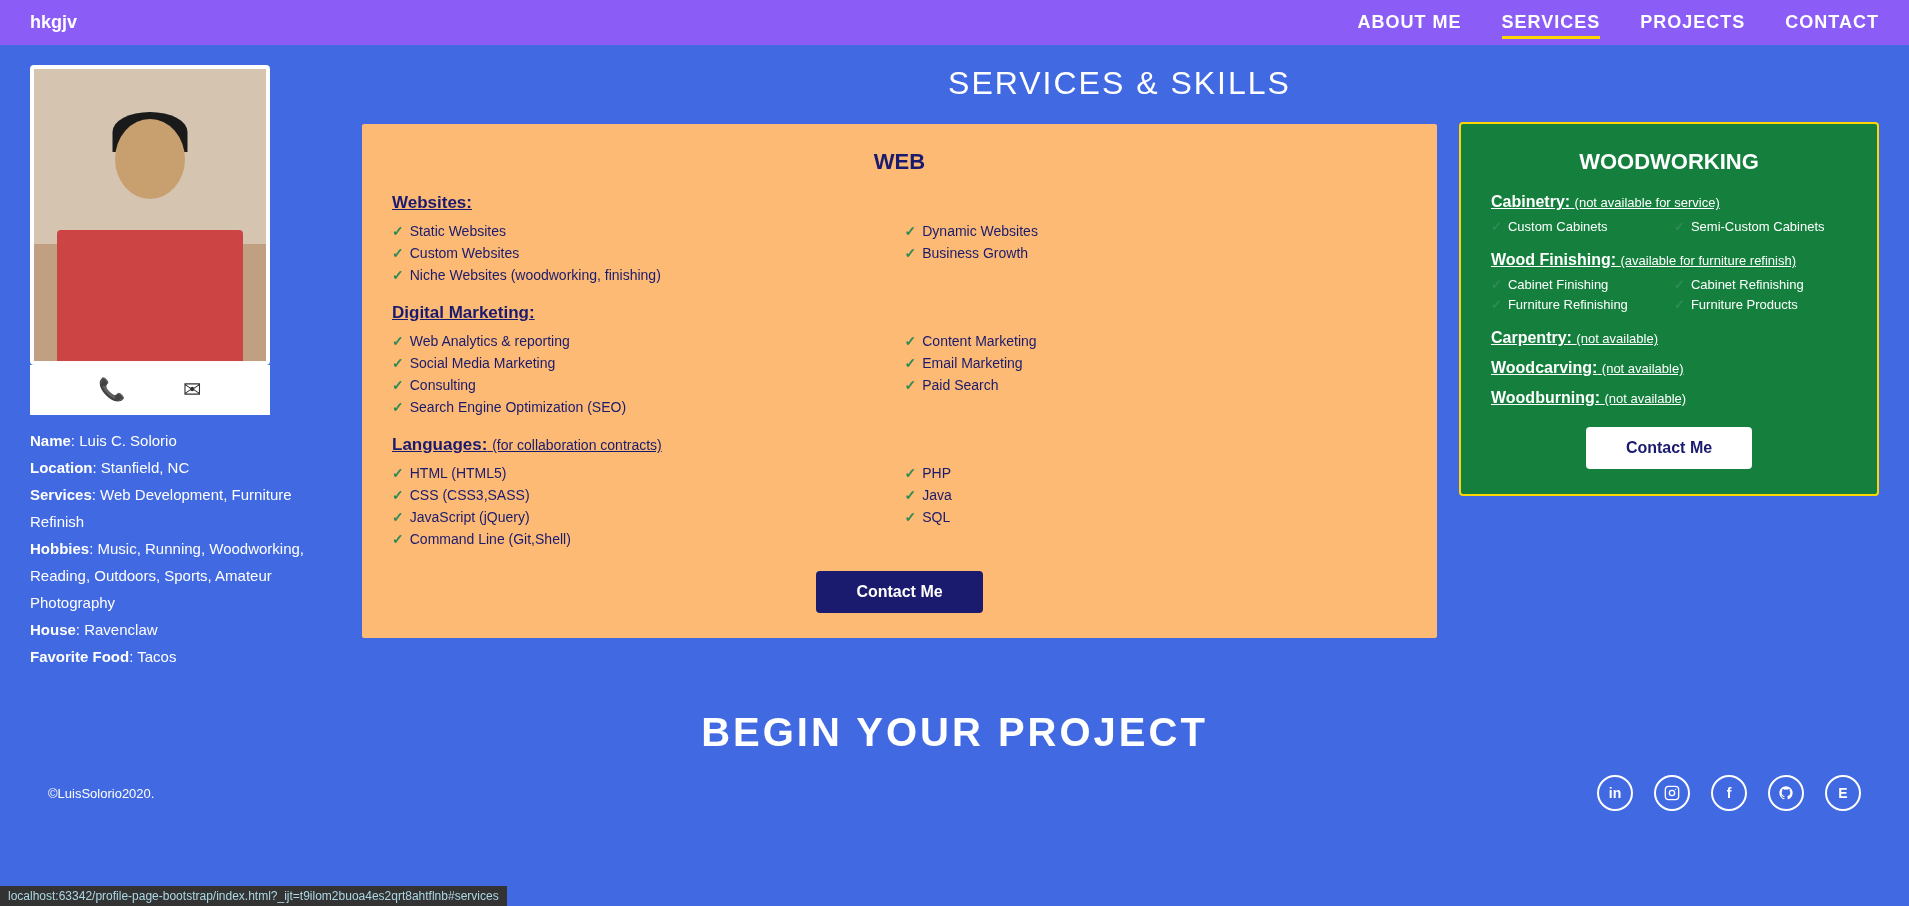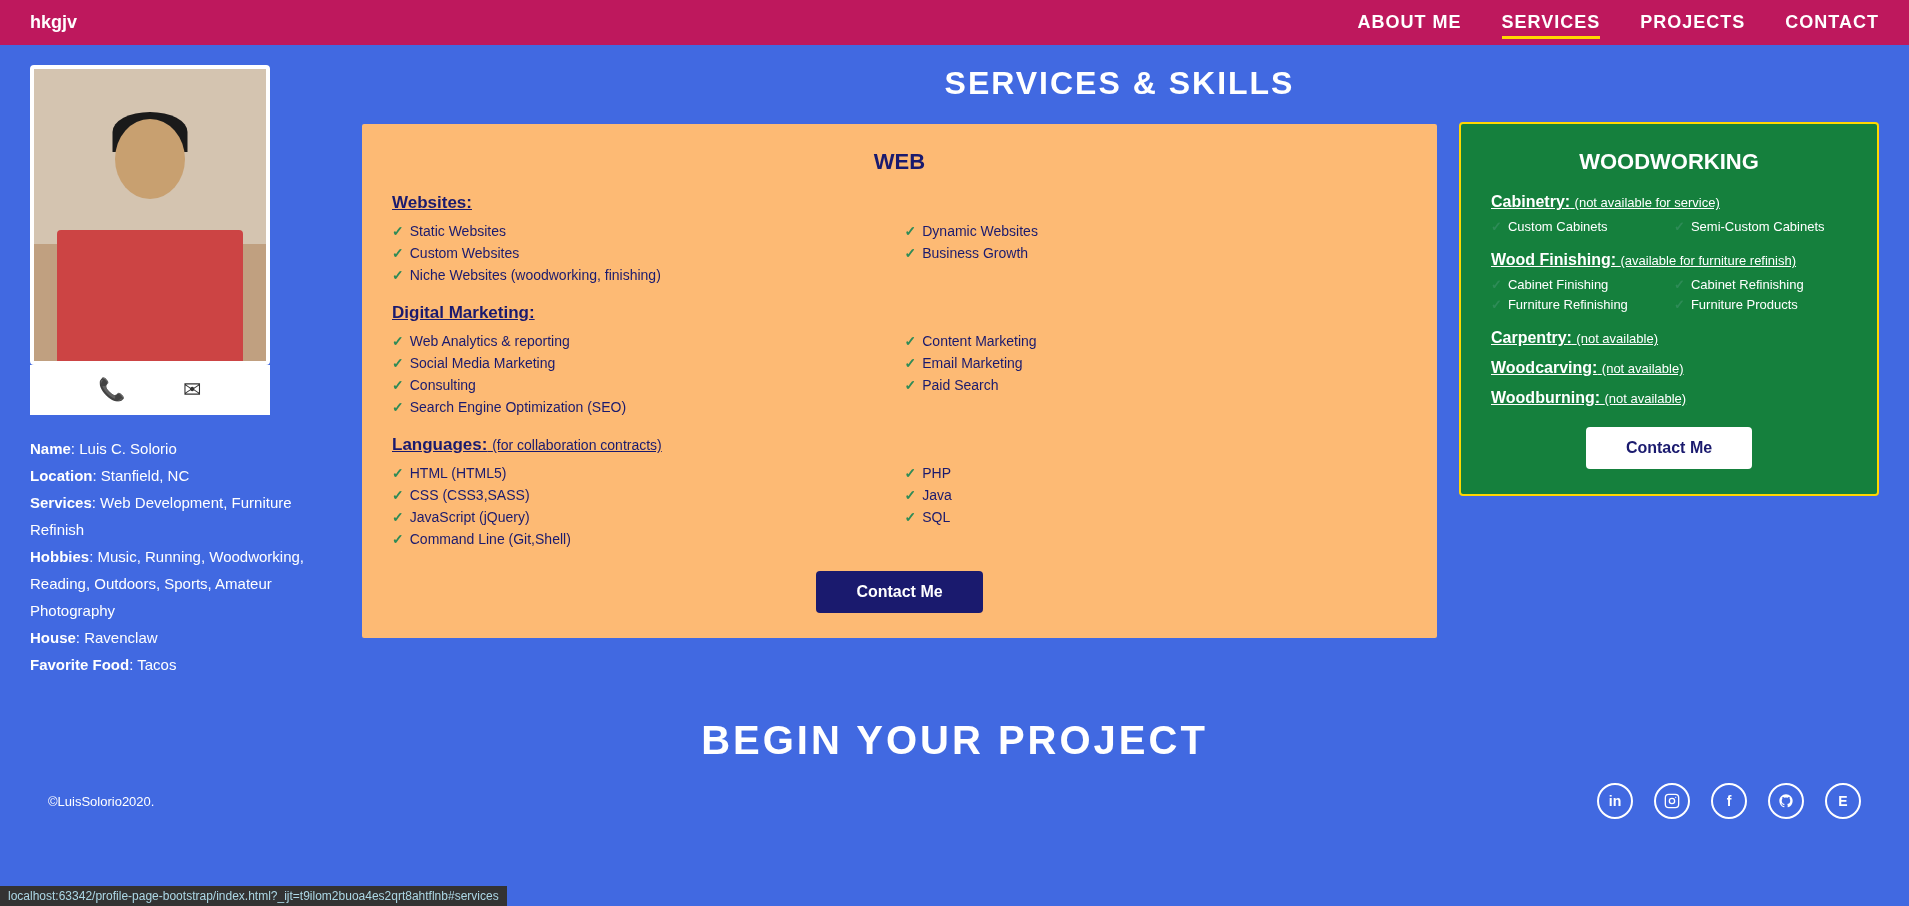--- a/index.html
+++ b/index.html
@@ -10,21 +10,21 @@
       min-height: 906px;
       overflow-x: hidden;
     }
 
     
     nav {
       display: flex;
       justify-content: space-between;
       align-items: center;
       padding: 12px 30px;
-      background-color: #be185d;
+      background-color: #8b5cf6;
     }
     .nav-logo {
       font-size: 18px;
       font-weight: bold;
       color: white;
     }
     .nav-links {
       display: flex;
       gap: 40px;
       list-style: none;
@@ -118,37 +118,37 @@
       background: white;
       width: 240px;
     }
     .contact-icon {
       color: #333;
       font-size: 22px;
       cursor: pointer;
     }
 
     .profile-info {
-      margin-top: 20px;
+      margin-top: 12px;
       font-size: 15px;
       line-height: 1.8;
     }
     .profile-info .label {
       font-weight: bold;
       color: white;
     }
 
     
     .services-section {
       flex: 1;
     }
     .services-title {
       text-align: center;
       font-size: 32px;
-      font-weight: bold;
+      font-weight: normal;
       letter-spacing: 2px;
       margin-bottom: 20px;
       color: white;
     }
     .cards-row {
       display: flex;
       gap: 20px;
       align-items: flex-start;
     }
 

